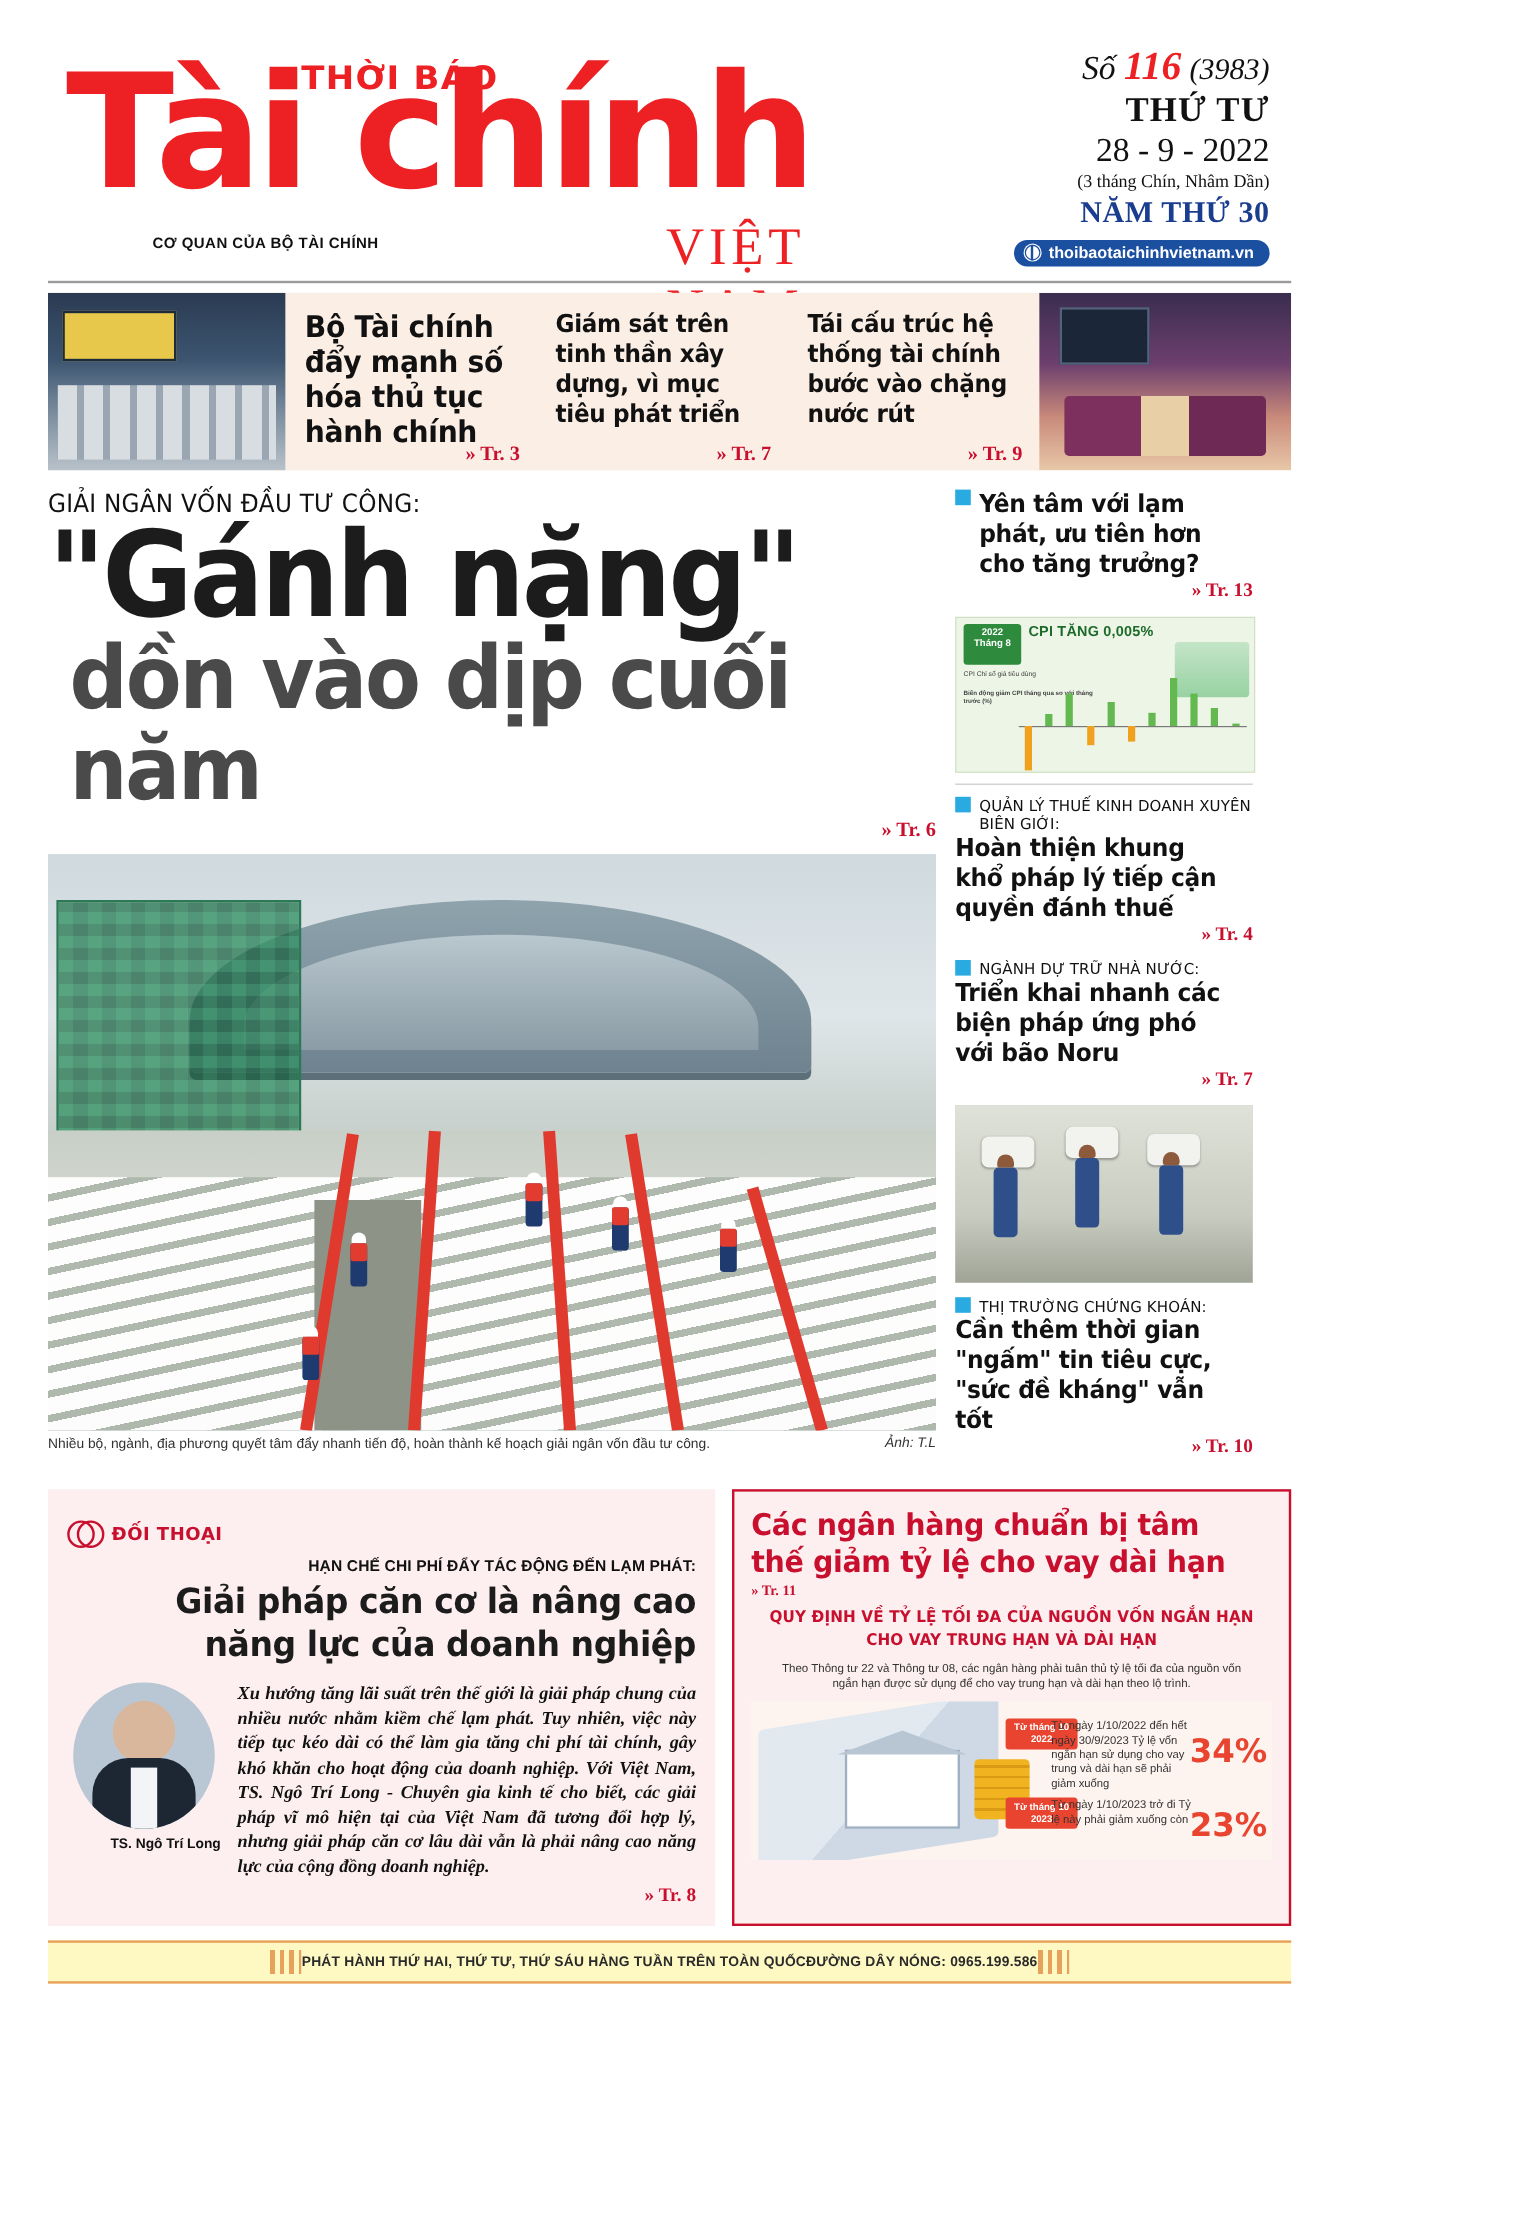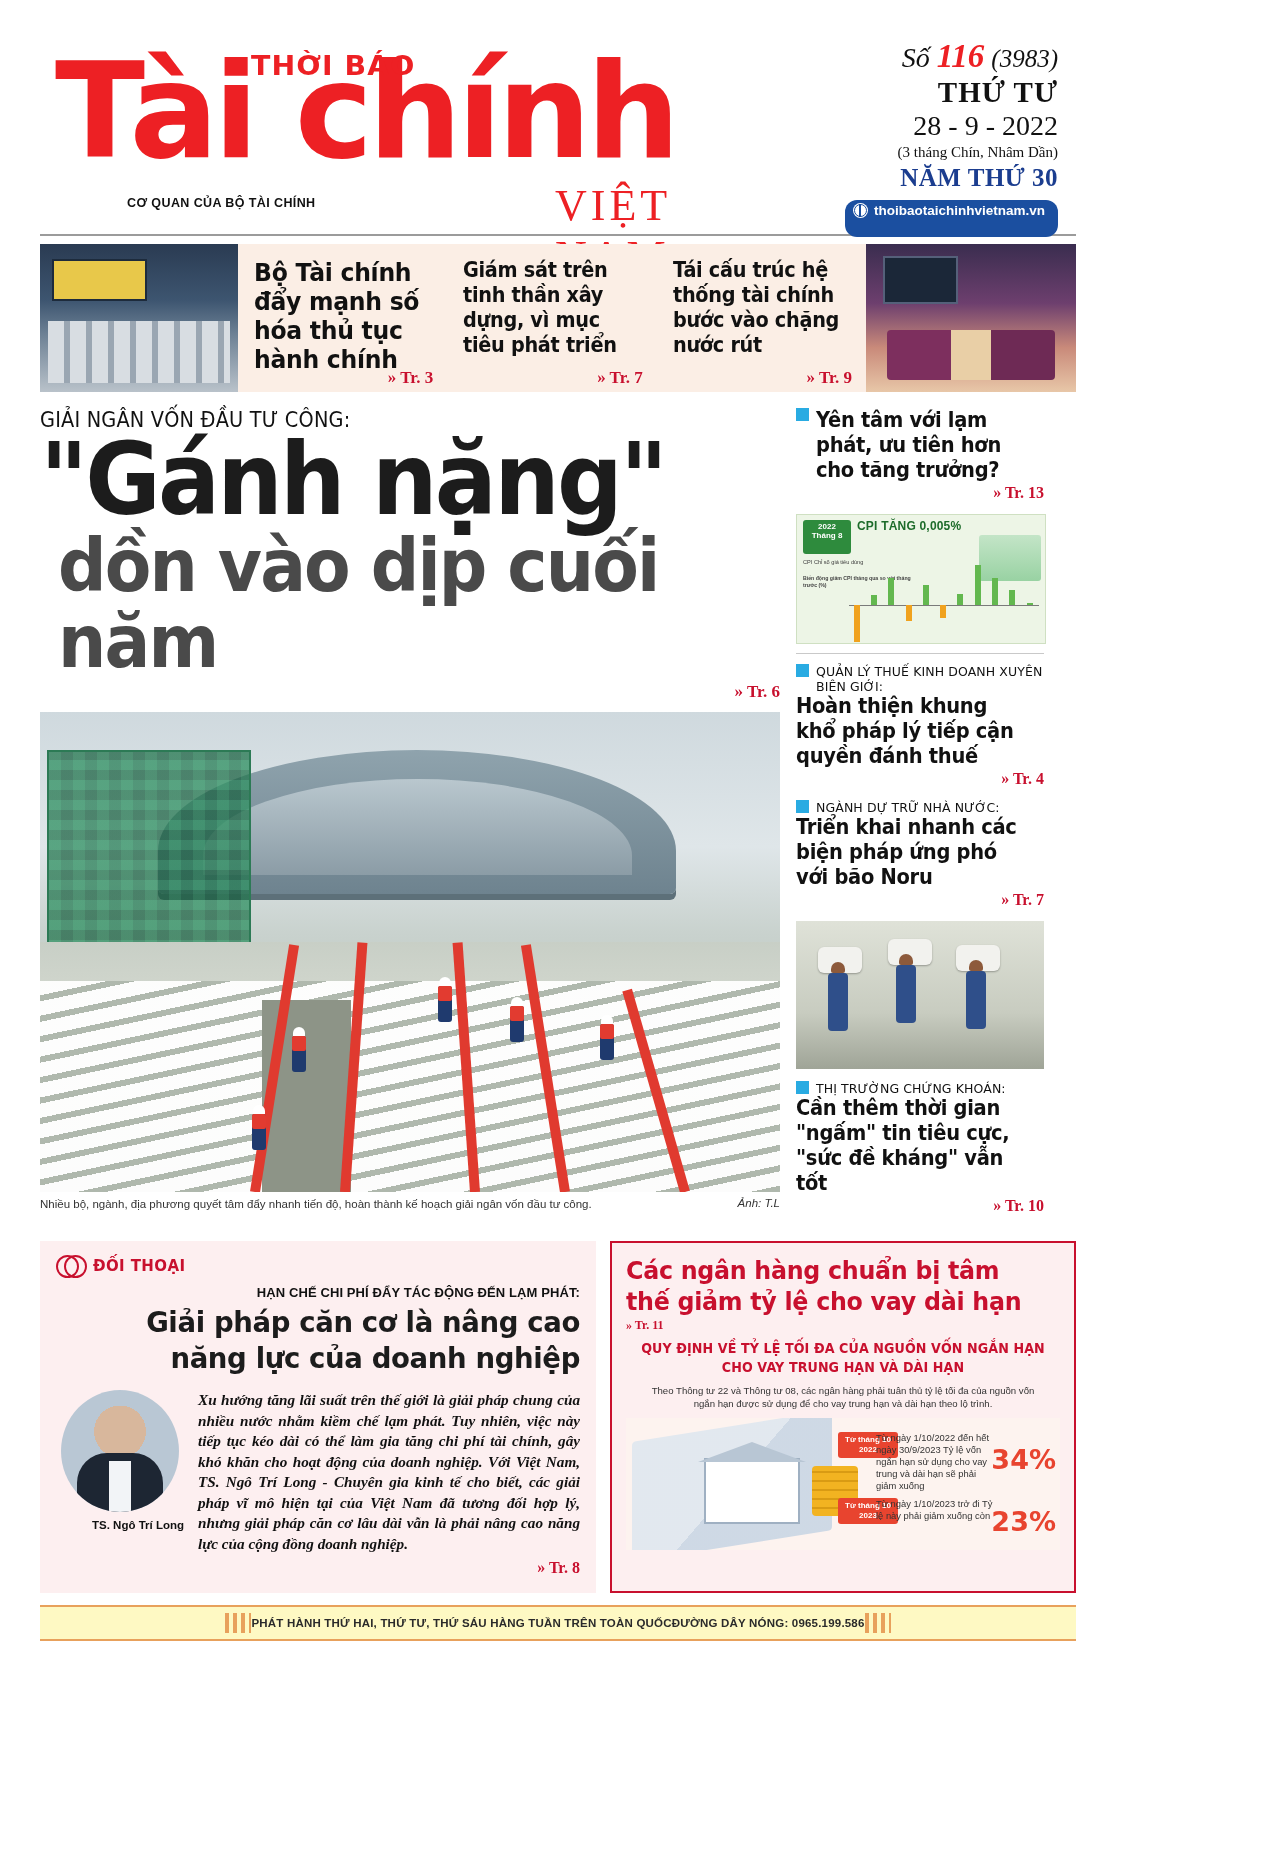--- a/index.html
+++ b/index.html
@@ -39,21 +39,21 @@
   .mast-right{position:absolute;right:18px;top:38px;text-align:right;width:320px;}
   .issue-line{font-family:"Liberation Serif", serif;font-size:28px;color:#111;font-style:italic;}
   .issue-line .num{color:#ed2024;font-weight:bold;font-size:33px;}
   .issue-line .paren{font-size:25px;}
   .weekday{font-family:"Liberation Serif", serif;font-weight:bold;font-size:29px;letter-spacing:1px;margin-top:1px;}
   .date{font-family:"Liberation Serif", serif;font-size:28px;margin-top:1px;}
   .lunar{font-family:"Liberation Serif", serif;font-size:15px;margin-top:2px;}
   .year-no{font-family:"Liberation Serif", serif;font-weight:bold;font-size:25px;color:#1b3d8f;margin-top:3px;letter-spacing:.5px;}
   .url-pill{
     margin-top:8px;display:inline-flex;align-items:center;gap:6px;
-    background:#1b4fa0;color:#fff;border-radius:12px;padding:3px 13px 19px 8px;
+    background:#1b4fa0;color:#fff;border-radius:12px;padding:3px 13px 4px 8px;
     font-size:13.5px;font-weight:bold;
   }
   .globe{width:15px;height:15px;border-radius:50%;background:#fff;position:relative;display:inline-block;flex:0 0 auto;}
   .globe:before{content:"";position:absolute;inset:1px;border-radius:50%;border:1.4px solid #1b4fa0;box-sizing:border-box;}
   .globe:after{content:"";position:absolute;left:6.3px;top:1px;width:1.4px;height:13px;background:#1b4fa0;}
 
   .rule-thin{height:2px;background:#9b9b9b;margin:4px 0 0;}
 
   
   .teaser{
@@ -173,21 +173,21 @@
   .ph-ware{width:248px;height:148px;position:relative;overflow:hidden;background:#cfd3c8;}
   .ph-ware .wall{position:absolute;inset:0;background:linear-gradient(180deg,#dfe2d8 0%,#c8ccc0 62%,#9fa497 100%);}
   .ph-ware .sack{position:absolute;width:44px;height:26px;background:#f2f2ee;border-radius:6px;box-shadow:0 1px 2px rgba(0,0,0,.3);}
   .ph-ware .man{position:absolute;width:20px;height:58px;background:#2f4f8a;border-radius:4px;}
   .ph-ware .man:before{content:"";position:absolute;left:3px;top:-11px;width:14px;height:11px;background:#8d5a3b;border-radius:7px 7px 2px 2px;}
 
   
   .bottom{display:flex;gap:14px;margin-top:14px;}
   .dialogue{
     width:556px;flex:0 0 556px;background:#fdeff0;position:relative;
-    padding:12px 16px 14px;box-sizing:border-box;min-height:298px;
+    padding:24px 16px 14px;box-sizing:border-box;min-height:298px;
   }
   .dlg-logo{display:flex;align-items:center;gap:7px;margin-bottom:6px;}
   .dlg-mark{width:30px;height:26px;position:relative;flex:0 0 30px;}
   .dlg-mark:before,.dlg-mark:after{content:"";position:absolute;border:2.4px solid #c8102e;border-radius:50%;}
   .dlg-mark:before{left:0;top:2px;width:19px;height:19px;}
   .dlg-mark:after{left:8px;top:2px;width:19px;height:19px;border-color:#c8102e;}
   .dlg-word{font-family:"DejaVu Sans", sans-serif;font-weight:bold;font-size:15px;color:#c8102e;letter-spacing:.4px;}
   .dlg-kicker{font-size:13px;font-weight:bold;color:#111;text-align:right;letter-spacing:.1px;margin:2px 0 4px;}
   .dlg-head{
     font-family:"DejaVu Sans", sans-serif;font-weight:bold;font-size:29px;line-height:36px;

